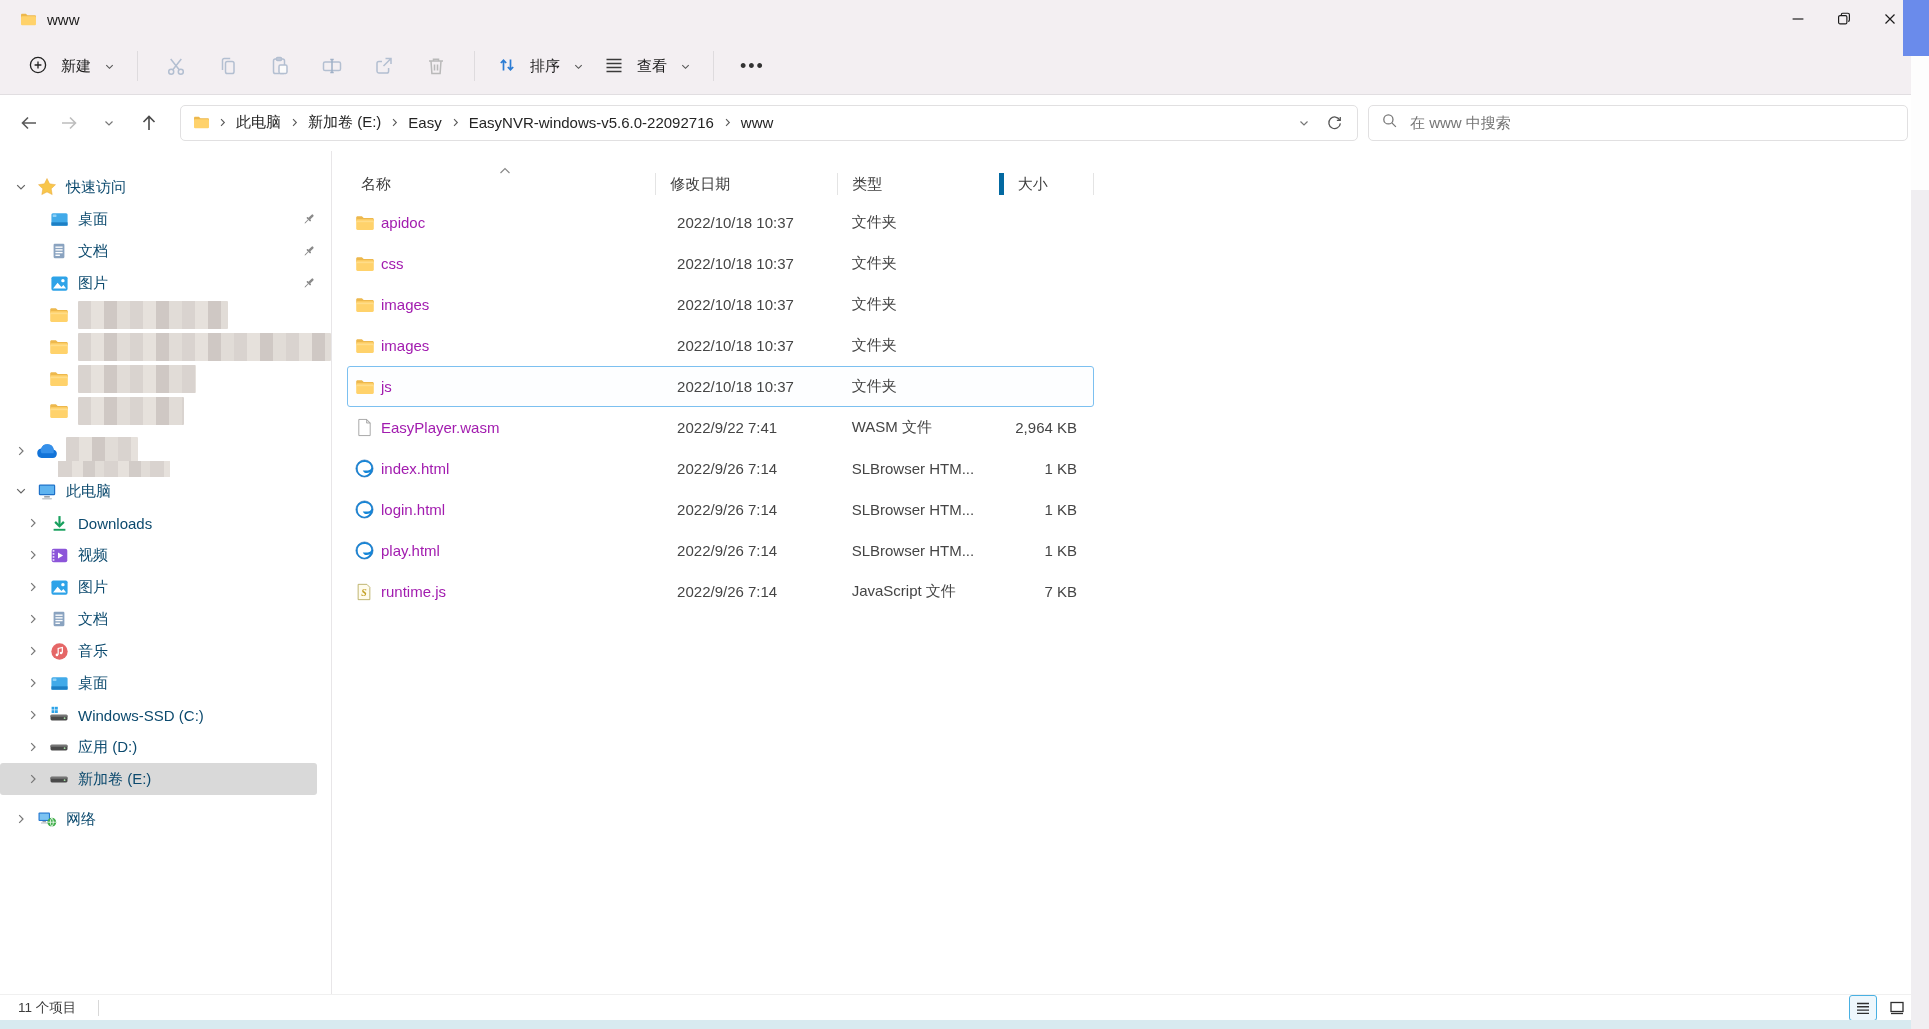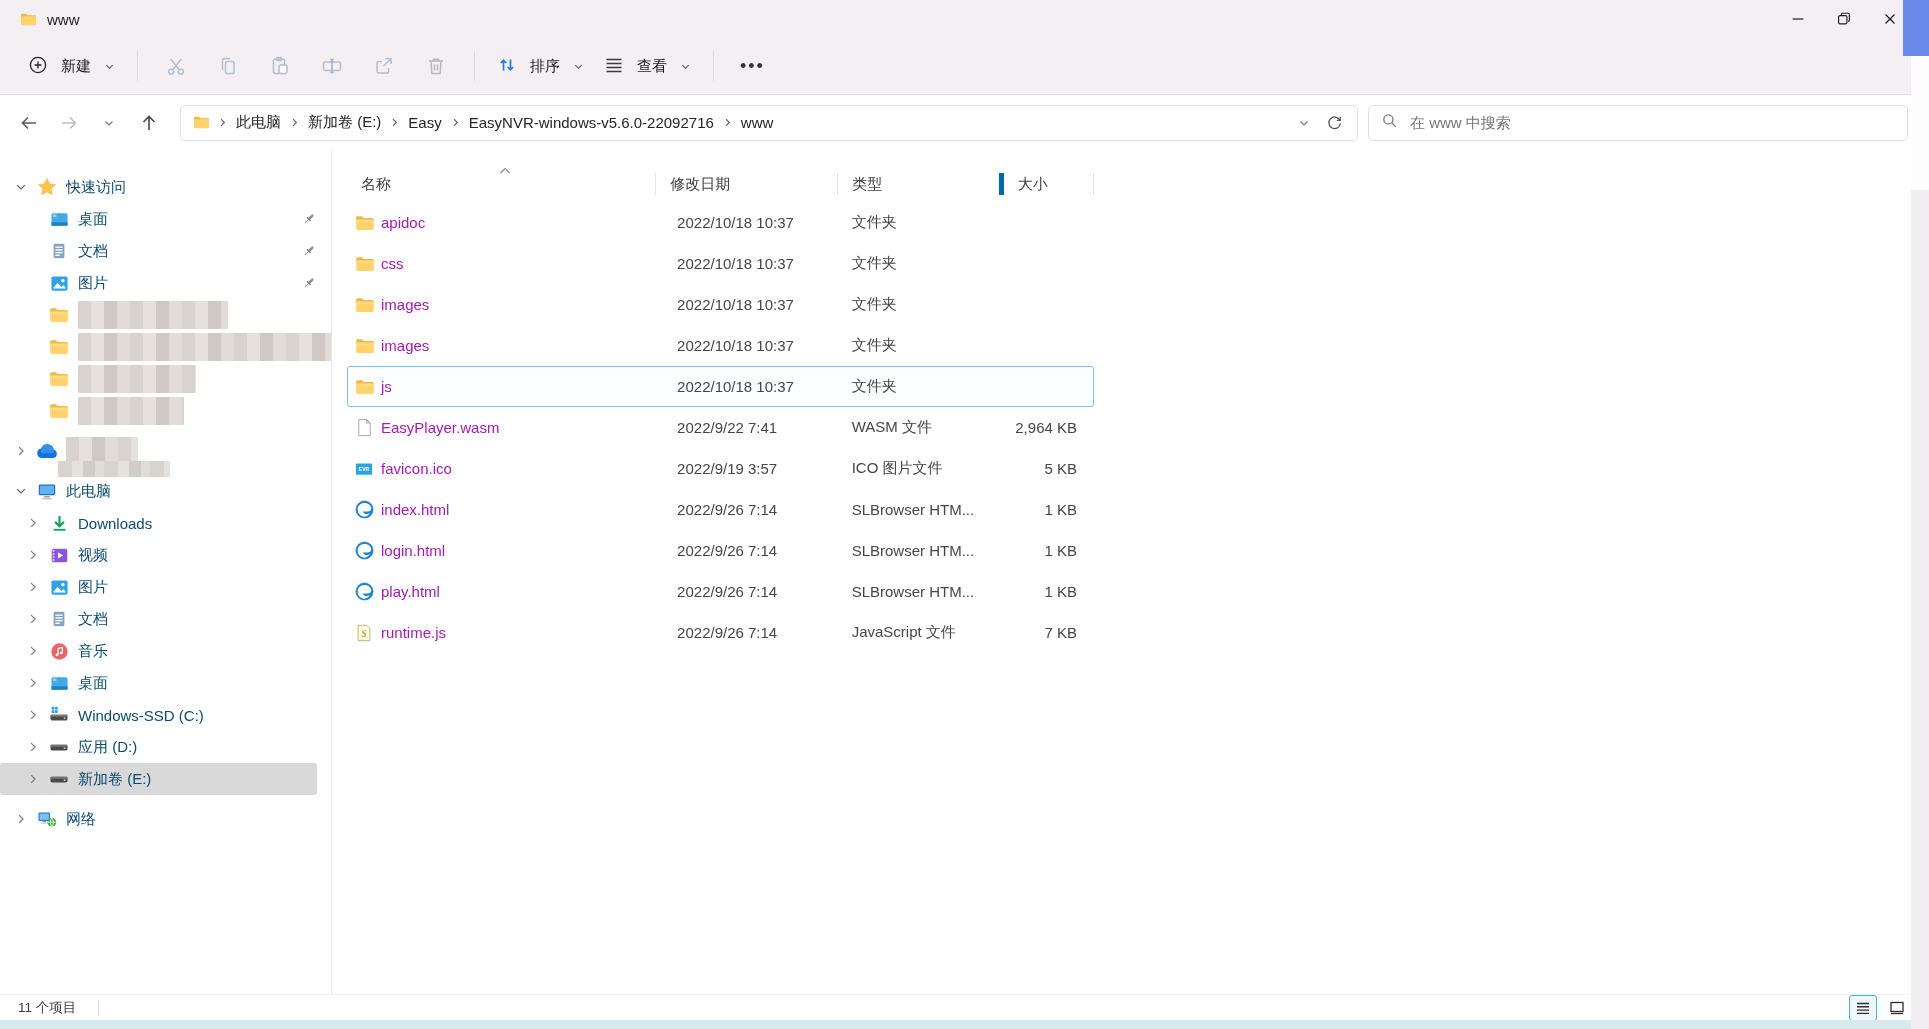--- a/index.html
+++ b/index.html
@@ -688,34 +688,20 @@
               </span>
               <span>EasyPlayer.wasm</span>
             </div>
             <div class="fc date">2022/9/22 7:41</div>
             <div class="fc type">WASM 文件</div>
             <div class="fc size">2,964 KB</div>
           </div>
           <div class="frow">
             <div class="fc name">
               <span class="ficon">
-                <svg width="18" height="18" viewBox="0 0 20 20">
-                  <rect x="1" y="4" width="18" height="12.5" rx="1" fill="#2aa5e2"></rect>
-                  <text x="10" y="12.6" font-size="5.6" font-weight="bold" fill="#ffffff" text-anchor="middle" font-family="sans-serif">EVR</text>
-                </svg>
-              </span>
-              <span>favicon.ico</span>
-            </div>
-            <div class="fc date">2022/9/19 3:57</div>
-            <div class="fc type">ICO 图片文件</div>
-            <div class="fc size">5 KB</div>
-          </div>
-          <div class="frow">
-            <div class="fc name">
-              <span class="ficon">
                 <svg width="19" height="19" viewBox="0 0 20 20">
                   <circle cx="10" cy="10" r="9" fill="#1586d8"></circle>
                   <circle cx="10" cy="10" r="9" fill="none" stroke="#0d5fae" stroke-width=".6"></circle>
                   <path d="M2.8 8.4C3.9 5 6.6 3.2 10 3.2c3.8 0 6.9 2.3 7.1 5.6.1 2.1-1.2 3.2-3.5 3.2H8.2c.7 1.7 2.2 2.7 4.2 2.7 1.3 0 2.4-.3 3.2-.9-1 2.3-3.1 3.7-5.7 3.7-3.8 0-6.7-2.8-7-6.4-.1-1 0-2 0-2.7z" fill="#fff"></path>
                 </svg>
               </span>
               <span>index.html</span>
             </div>
             <div class="fc date">2022/9/26 7:14</div>
             <div class="fc type">SLBrowser HTM...</div>

